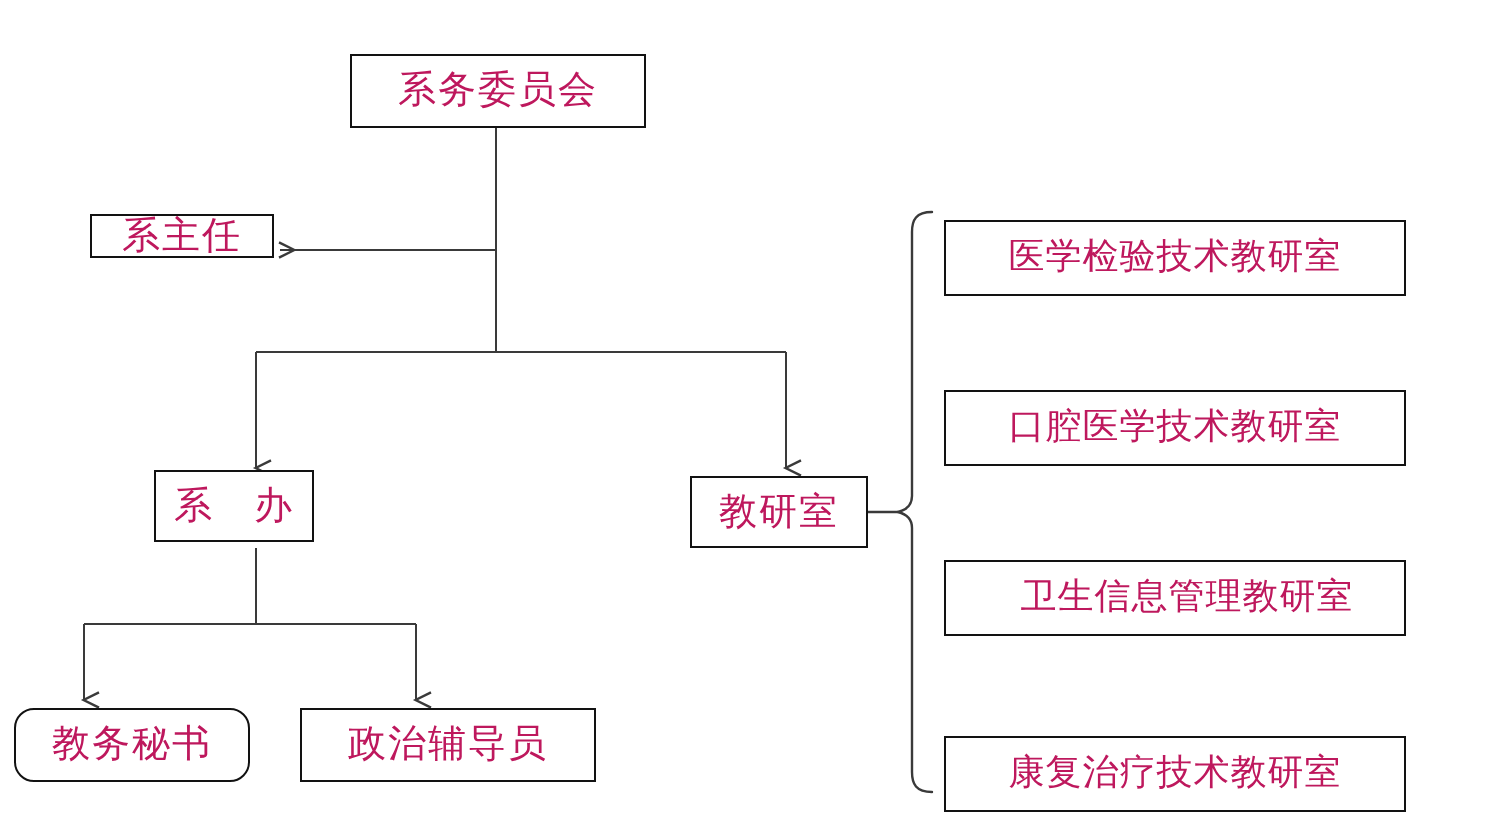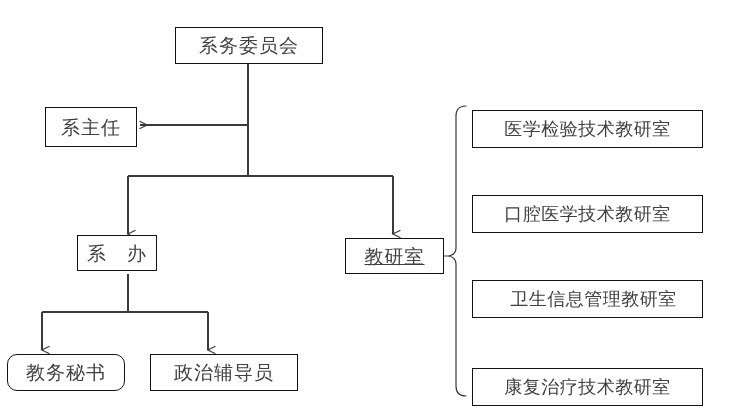--- a/index.html
+++ b/index.html
@@ -26,43 +26,43 @@
     pointer-events: none;
   }
   .node {
     position: absolute;
     box-sizing: border-box;
     border: 1px solid #121212;
     background: #ffffff;
     display: flex;
     align-items: center;
     justify-content: center;
-    color: #404040;
+    color: #be185d;
     white-space: nowrap;
     line-height: 1;
   }
   .node .lbl {
     display: block;
     font-size: 19px;
     letter-spacing: 1px;
   }
   .node.wide .lbl {
     font-size: 18px;
     letter-spacing: 0.5px;
   }
   .node.spaced .lbl {
     letter-spacing: 1px;
     word-spacing: 2px;
   }
 
   
   #n-committee   { left: 175px; top: 27px;  width: 148px; height: 37px; }
-  #n-director    { left: 45px;  top: 107px; width: 92px;  height: 40px; }
+  #n-director    { left: 45px;  top: 107px; width: 92px;  height: 22px; }
   #n-office      { left: 77px;  top: 235px; width: 80px; height: 36px; }
-  #n-teaching    { left: 345px; top: 238px; width: 99px;  height: 36px; text-decoration: underline; }
+  #n-teaching    { left: 345px; top: 238px; width: 89px;  height: 36px; }
   #n-secretary   { left: 7px;   top: 354px; width: 118px; height: 37px; border-radius: 10px; }
   #n-counselor   { left: 150px; top: 354px; width: 148px; height: 37px; }
 
   #n-dept-0 { left: 472px; top: 110px; width: 231px; height: 38px; }
   #n-dept-1 { left: 472px; top: 195px; width: 231px; height: 38px; }
   #n-dept-2 { left: 472px; top: 280px; width: 231px; height: 38px; padding-left: 12px; }
   #n-dept-3 { left: 472px; top: 368px; width: 231px; height: 38px; }
 </style>
 </head>
 <body>

